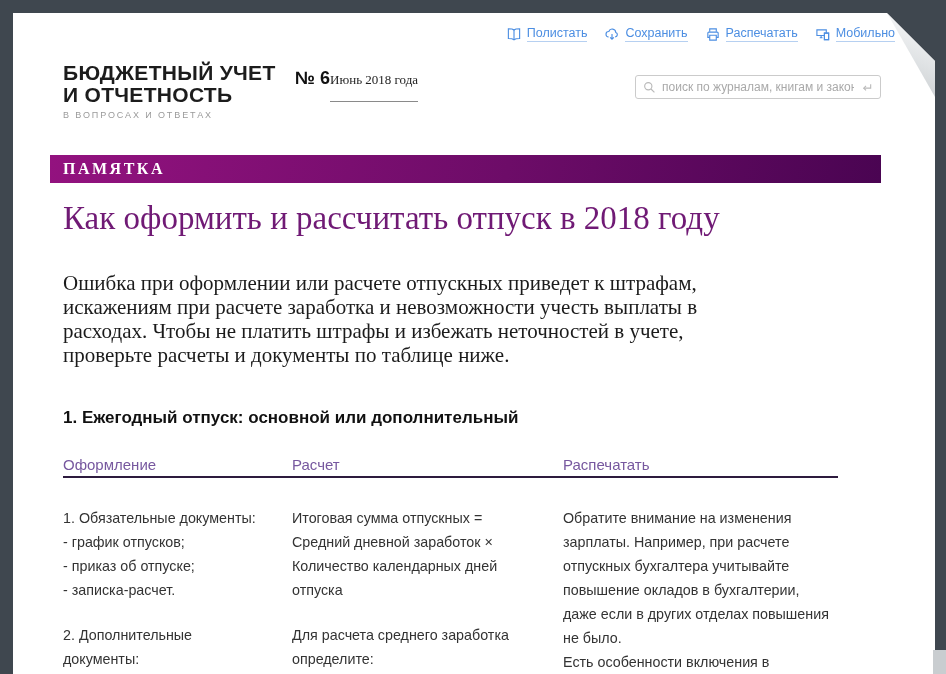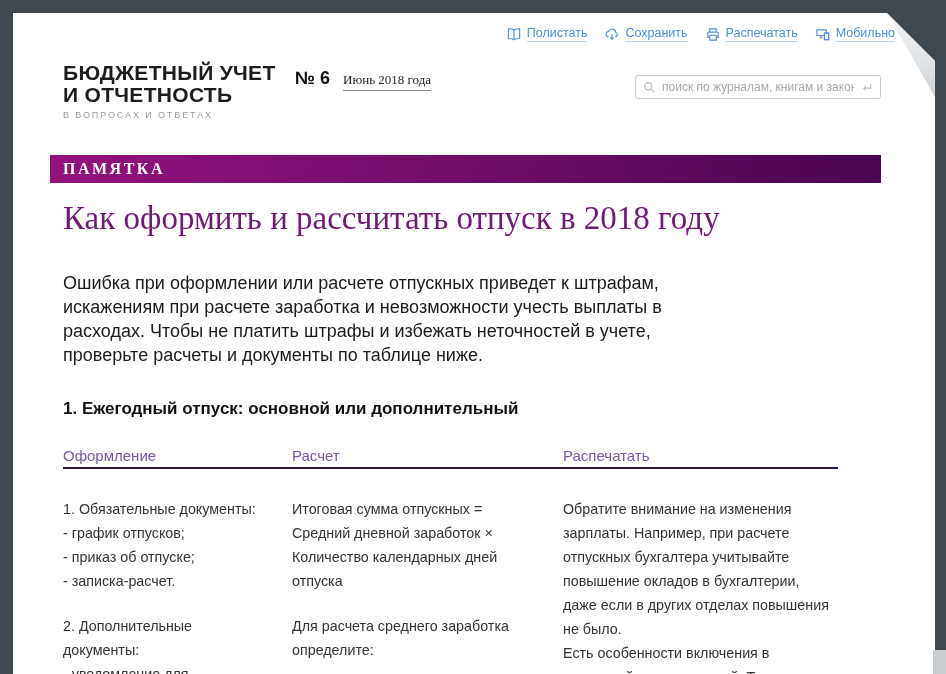--- a/index.html
+++ b/index.html
@@ -25,44 +25,44 @@
   .tool-link svg { width:16px; height:15px; stroke:#4c8ee2; fill:none; stroke-width:1.2; }
   .tool-link .lbl { border-bottom:1px solid #b6d0f1; padding-bottom:1px; }
 
   
   .logo { position:absolute; left:50px; top:49px; color:#1c1c1c; }
   .logo-line { font-size:21px; font-weight:bold; letter-spacing:.3px; line-height:22px; }
   .logo-sub { margin-top:4px; font-size:9px; letter-spacing:1.9px; color:#9a9a9a; font-weight:normal; }
 
   .issue { position:absolute; left:282px; top:55px; display:flex; align-items:baseline; }
   .issue-no { font-size:18px; font-weight:bold; color:#111; }
-  .issue-date { margin-left:13px; font-family:"Liberation Serif","DejaVu Serif",serif; font-size:13px; color:#222;
-                border-bottom:1px solid #8a8a8a; padding-bottom:2px; cursor:pointer; }
+  .issue-date { margin-left:0; font-family:"Liberation Serif","DejaVu Serif",serif; font-size:13px; color:#222;
+                border-bottom:1px solid #8a8a8a; padding-bottom:13px; cursor:pointer; }
 
   .search { position:absolute; top:62px; right:54px; width:246px; height:24px;
             border:1px solid #cbcbcb; border-radius:3px; background:#fff;
             display:flex; align-items:center; padding:0 7px; }
   .search svg { flex:0 0 auto; stroke:#b9b9b9; fill:none; stroke-width:1.2; }
   .search input { flex:1; border:none; outline:none; font-size:12px; color:#555; padding:0 6px;
                   font-family:"Liberation Sans","DejaVu Sans",sans-serif; }
   .search input::placeholder { color:#a9a9a9; }
 
   
   .rubric { position:absolute; left:37px; top:142px; right:54px; height:28px;
             background:linear-gradient(100deg,#93127f 0%,#6d0c68 55%,#4a0452 100%);
             display:flex; align-items:center; padding-left:13px; }
   .rubric span { color:#fff; font-family:"Liberation Serif","DejaVu Serif",serif;
                  font-weight:bold; font-size:16px; letter-spacing:2.5px; }
 
   
   .article { position:absolute; left:50px; top:186px; width:790px; }
   .title { font-family:"Liberation Serif","DejaVu Serif",serif; font-weight:400;
            font-size:33px; line-height:39px; color:#701a75; margin-bottom:33px; }
-  .intro { font-family:Liberation Sans, sans-serif; font-size:18px;
-           line-height:24px; color:#1b1b1b; width:645px; margin-bottom:32px; }
+  .intro { font-family:Liberation Serif, serif; font-size:21px;
+           line-height:24px; color:#1b1b1b; width:645px; margin-bottom:41px; }
   .section-h { font-size:17px; font-weight:bold; color:#111; margin-bottom:28px; }
 
   
   .tbl-head, .tbl-body { display:grid; grid-template-columns:229px 271px 275px; width:775px; }
   .tbl-head { border-bottom:2px solid #2d1b3e; padding-bottom:3px; }
   .tbl-head span { color:#77589f; font-size:15px; }
   .tbl-body { padding-top:12px; }
   .cell { font-size:14.3px; line-height:24px; color:#333; padding-right:26px; }
   .cell:last-child { padding-right:4px; }
   .cell p { white-space:pre-line; margin:16px 0 21px 0; }

